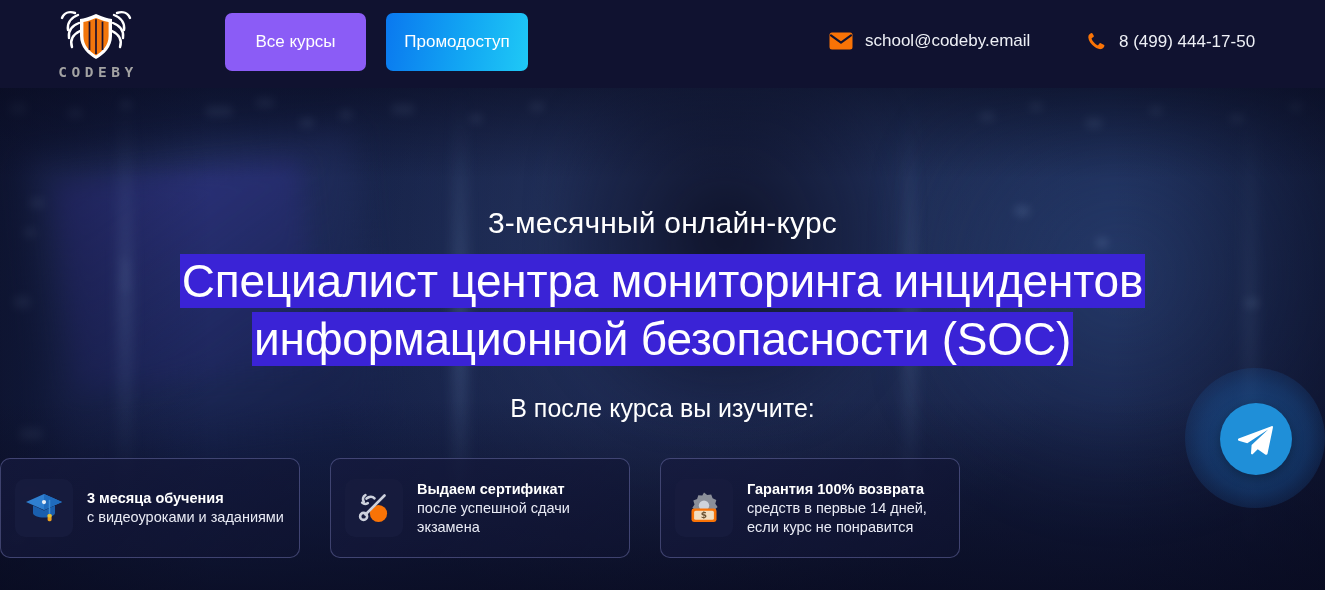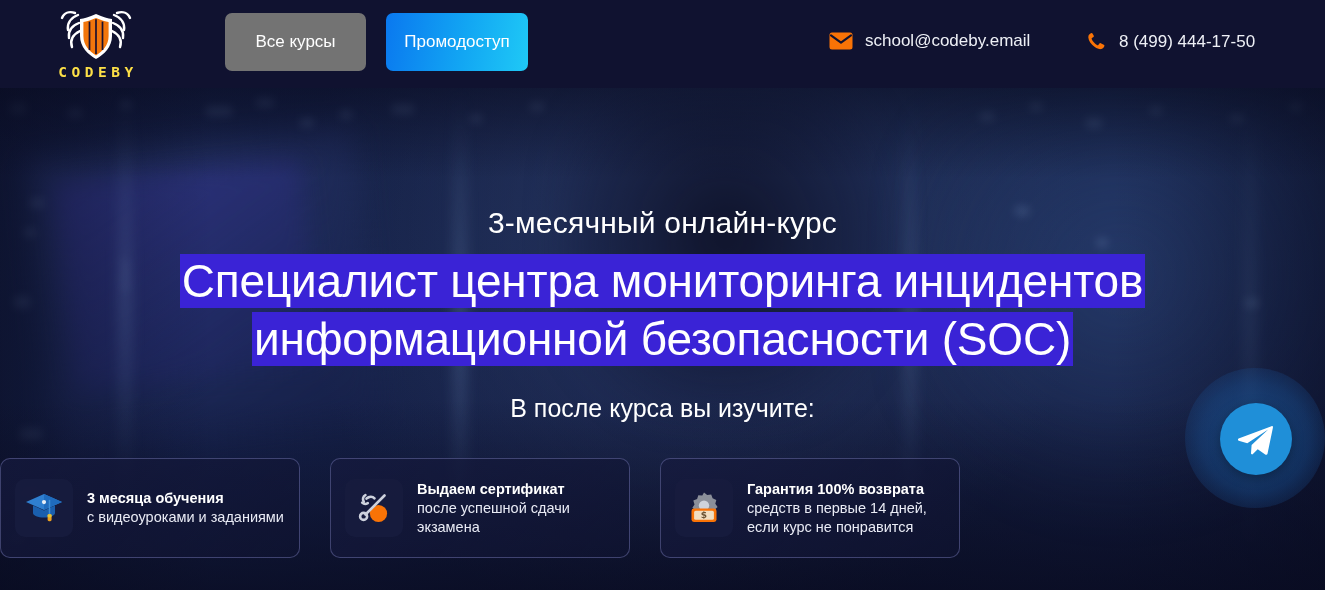--- a/index.html
+++ b/index.html
@@ -22,34 +22,34 @@
   .logo-wrap {
     position:absolute; left:48px; top:6px;
     width:96px; height:76px;
     display:flex; flex-direction:column; align-items:center; justify-content:center;
   }
   .logo-mark { width:76px; height:54px; display:block; }
   .logo-word {
     margin-top:2px;
     font-family:"DejaVu Sans Mono", monospace;
     font-size:14.5px; font-weight:700; letter-spacing:4.5px;
-    color:#fde047; line-height:1; text-indent:4px;
+    color:#a3a3a3; line-height:1; text-indent:4px;
   }
 
   .btn {
     border:none; outline:none; cursor:pointer;
     color:#fff; border-radius:7px;
     font-family:"Liberation Sans", sans-serif;
     font-size:17px; font-weight:400;
     display:flex; align-items:center; justify-content:center;
   }
   .btn-courses {
     position:absolute; left:225px; top:13px;
     width:141px; height:58px;
-    background:#737373;
+    background:#8b5cf6;
   }
   .btn-promo {
     position:absolute; left:386px; top:13px;
     width:142px; height:58px;
     background:linear-gradient(100deg,#0a78ef 0%,#12a6f3 55%,#1fc9f6 100%);
   }
 
   .contact {
     position:absolute; top:31px;
     display:flex; align-items:center; gap:12px;

